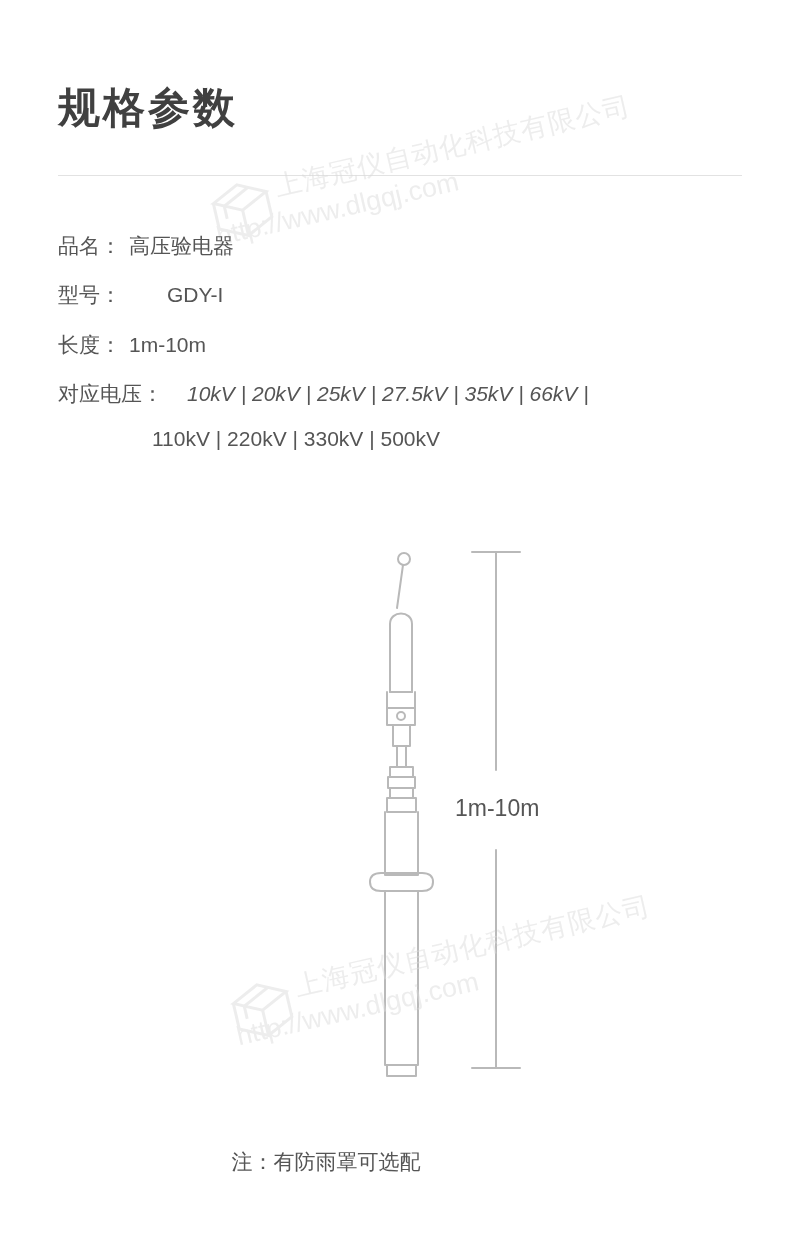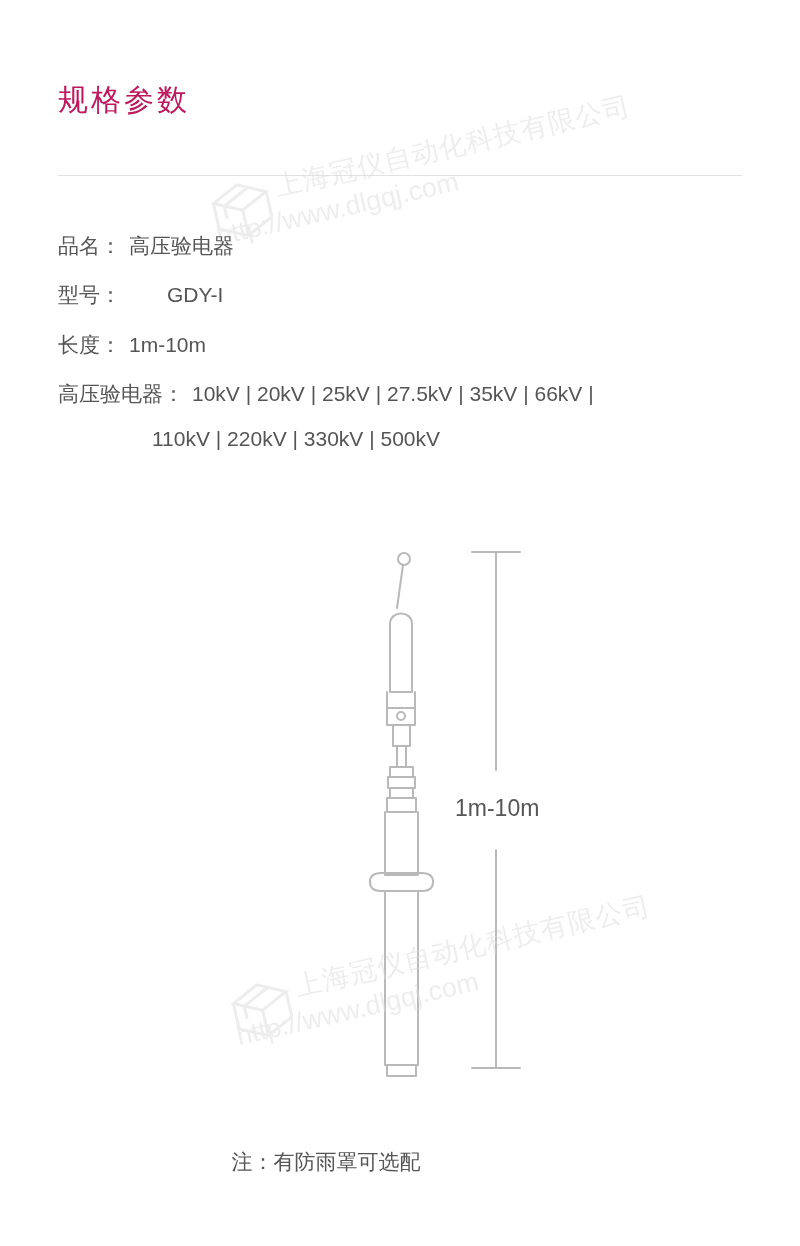--- a/index.html
+++ b/index.html
@@ -22,24 +22,24 @@
     width: 800px;
     height: 1246px;
     background: #fff;
   }
 
   
   .title {
     position: absolute;
     left: 58px;
     top: 80px;
-    font-size: 30px;
-    font-weight: normal;
+    font-size: 42px;
+    font-weight: bold;
     letter-spacing: 3px;
-    color: #be185d;
+    color: #404040;
   }
   .title-rule {
     position: absolute;
     left: 58px;
     top: 175px;
     width: 684px;
     height: 1px;
     background: #e2e2e2;
   }
 
@@ -64,22 +64,23 @@
   }
   .spec-value {
     color: #555;
   }
   .spec-row.r1 .spec-value { margin-left: 8px; }
   .spec-row.r2 .spec-value { margin-left: 46px; }
   .spec-row.r3 .spec-value { margin-left: 8px; }
   .spec-row.r4 { margin-bottom: 0; display: block; }
   .spec-row.r4 .spec-label { float: left; }
   .volt-line1 {
-    margin-left: 8px;
+    margin-left: 24px;
     display: inline;
+    font-style: italic;
   }
   .volt-line2 {
     display: block;
     margin-left: 94px;
     margin-top: 18px;
   }
 
   
   .illustration {
     position: absolute;
@@ -170,21 +171,21 @@
     </div>
     <div class="spec-row r2">
       <span class="spec-label">型号：</span>
       <span class="spec-value">GDY-I</span>
     </div>
     <div class="spec-row r3">
       <span class="spec-label">长度：</span>
       <span class="spec-value">1m-10m</span>
     </div>
     <div class="spec-row r4">
-      <span class="spec-label">高压验电器：</span>
+      <span class="spec-label">对应电压：</span>
       <span class="spec-value volt-line1">10kV | 20kV | 25kV | 27.5kV | 35kV | 66kV |</span>
       <span class="spec-value volt-line2">110kV | 220kV | 330kV | 500kV</span>
     </div>
   </div>
 
   <div class="illustration">
     <svg width="800" height="620" viewBox="0 0 800 620">
       <g fill="none" stroke="#b9b9b9" stroke-width="2" stroke-linecap="round" stroke-linejoin="round">
 
         <circle cx="404" cy="39" r="6"></circle>

